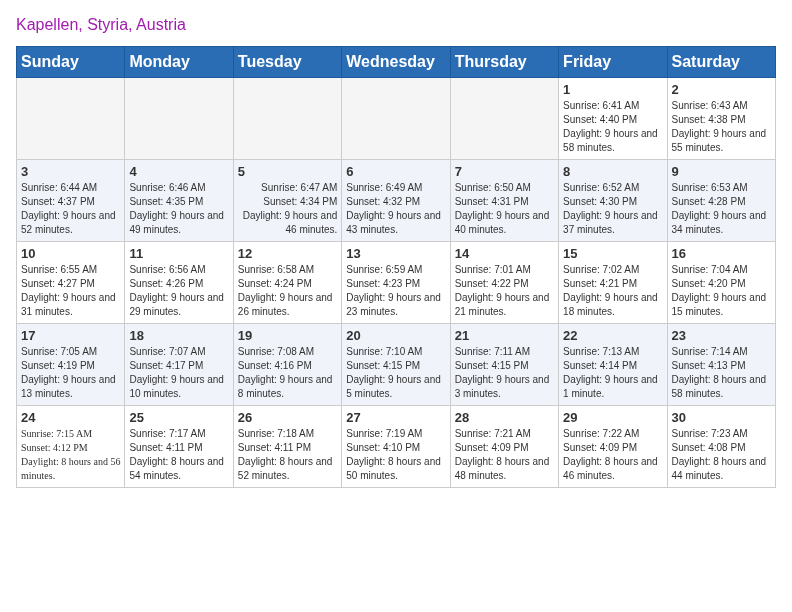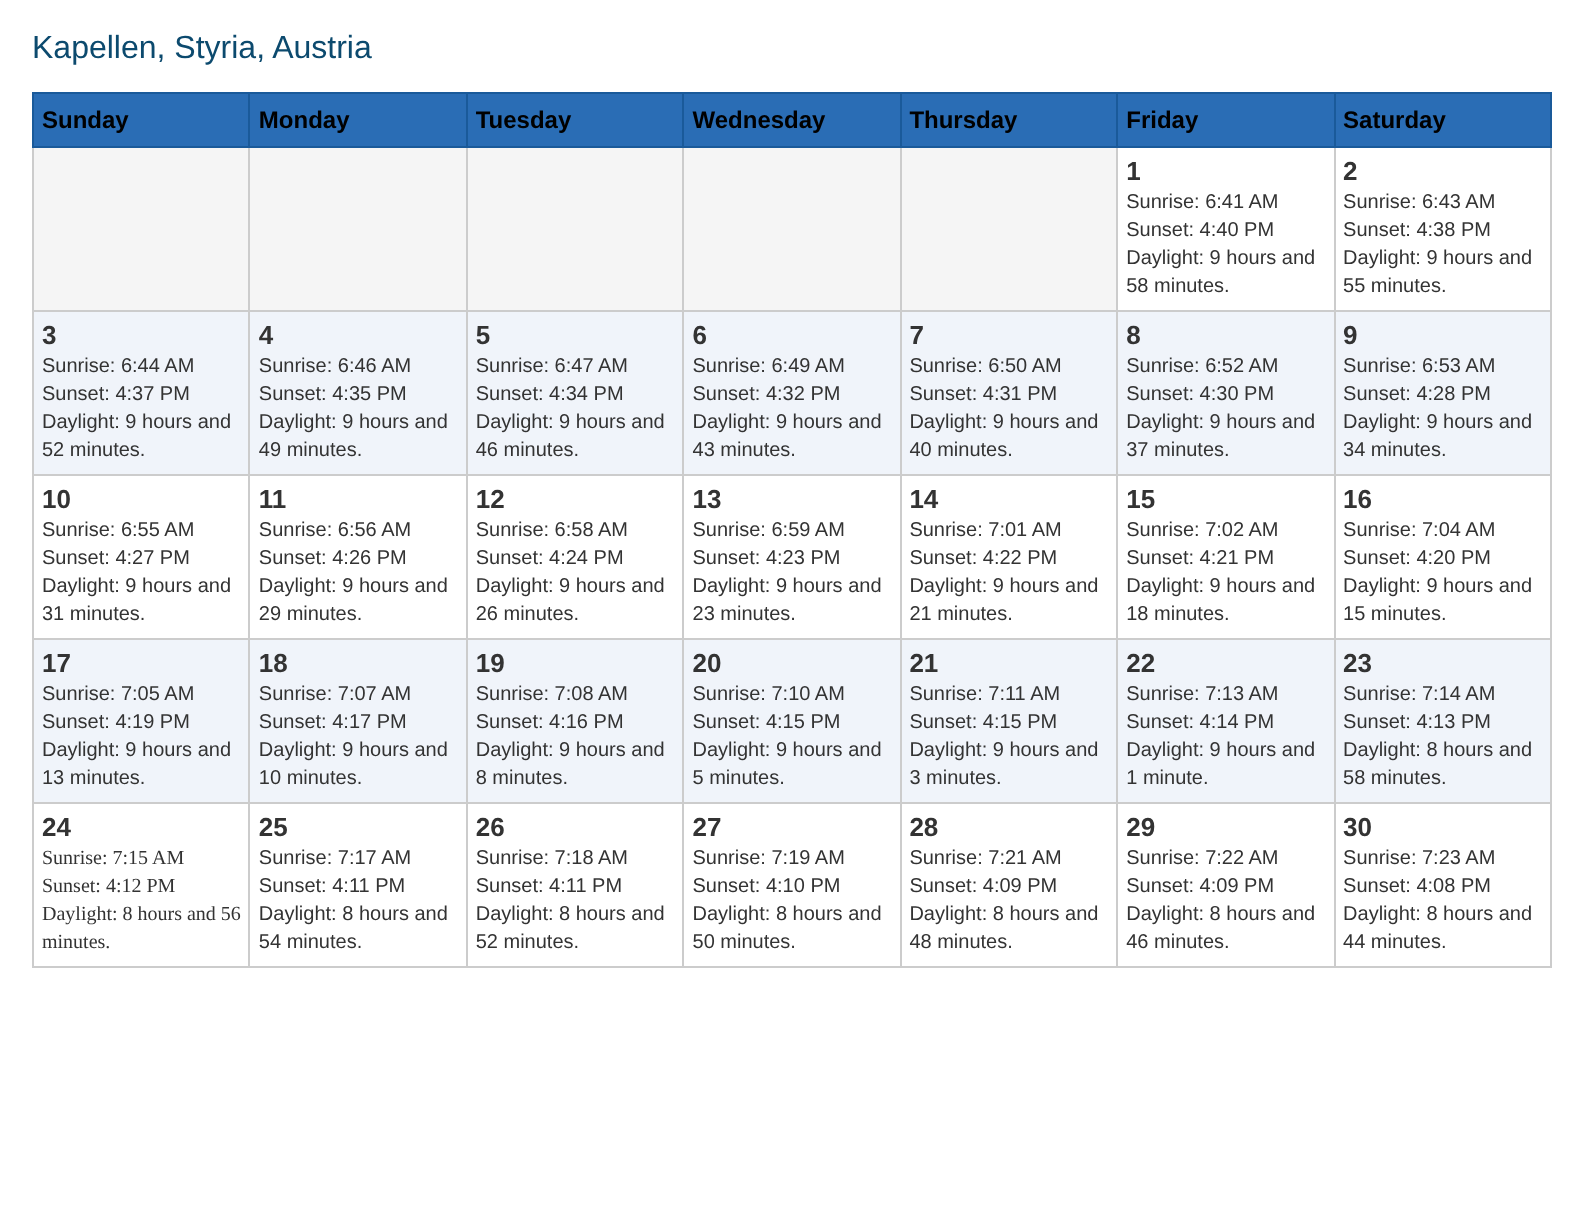--- a/index.html
+++ b/index.html
@@ -28,33 +28,33 @@
     .title-block {
       text-align: right;
     }
     .month-title {
       font-size: 36px;
       font-weight: normal;
       color: #333;
     }
     .location {
       font-size: 16px;
-      color: #0c4a6e;
+      color: #a21caf;
     }
     .calendar {
       width: 100%;
       border-collapse: collapse;
       font-size: 11px;
     }
     .calendar th {
       background: #2a6db5;
-      color: #000000;
+      color: #ffffff;
       padding: 6px 4px;
       text-align: left;
-      font-size: 12px;
+      font-size: 16px;
       font-weight: bold;
       border: 1px solid #1a5a9a;
     }
     .calendar td {
       vertical-align: top;
       border: 1px solid #ccc;
       padding: 4px;
       width: 108px;
       min-height: 80px;
       background: #fff;
@@ -132,21 +132,21 @@
 Daylight: 9 hours and 52 minutes.</div>
         </td>
         <td>
           <span class="day-number">4</span>
           <div class="day-info" style="white-space: pre-line;">Sunrise: 6:46 AM
 Sunset: 4:35 PM
 Daylight: 9 hours and 49 minutes.</div>
         </td>
         <td>
           <span class="day-number">5</span>
-          <div class="day-info" style="white-space: pre-line;">Sunrise: 6:47 AM
+          <div class="day-info" style="white-space: pre-line; text-align: right;">Sunrise: 6:47 AM
 Sunset: 4:34 PM
 Daylight: 9 hours and 46 minutes.</div>
         </td>
         <td>
           <span class="day-number">6</span>
           <div class="day-info" style="white-space: pre-line;">Sunrise: 6:49 AM
 Sunset: 4:32 PM
 Daylight: 9 hours and 43 minutes.</div>
         </td>
         <td>

